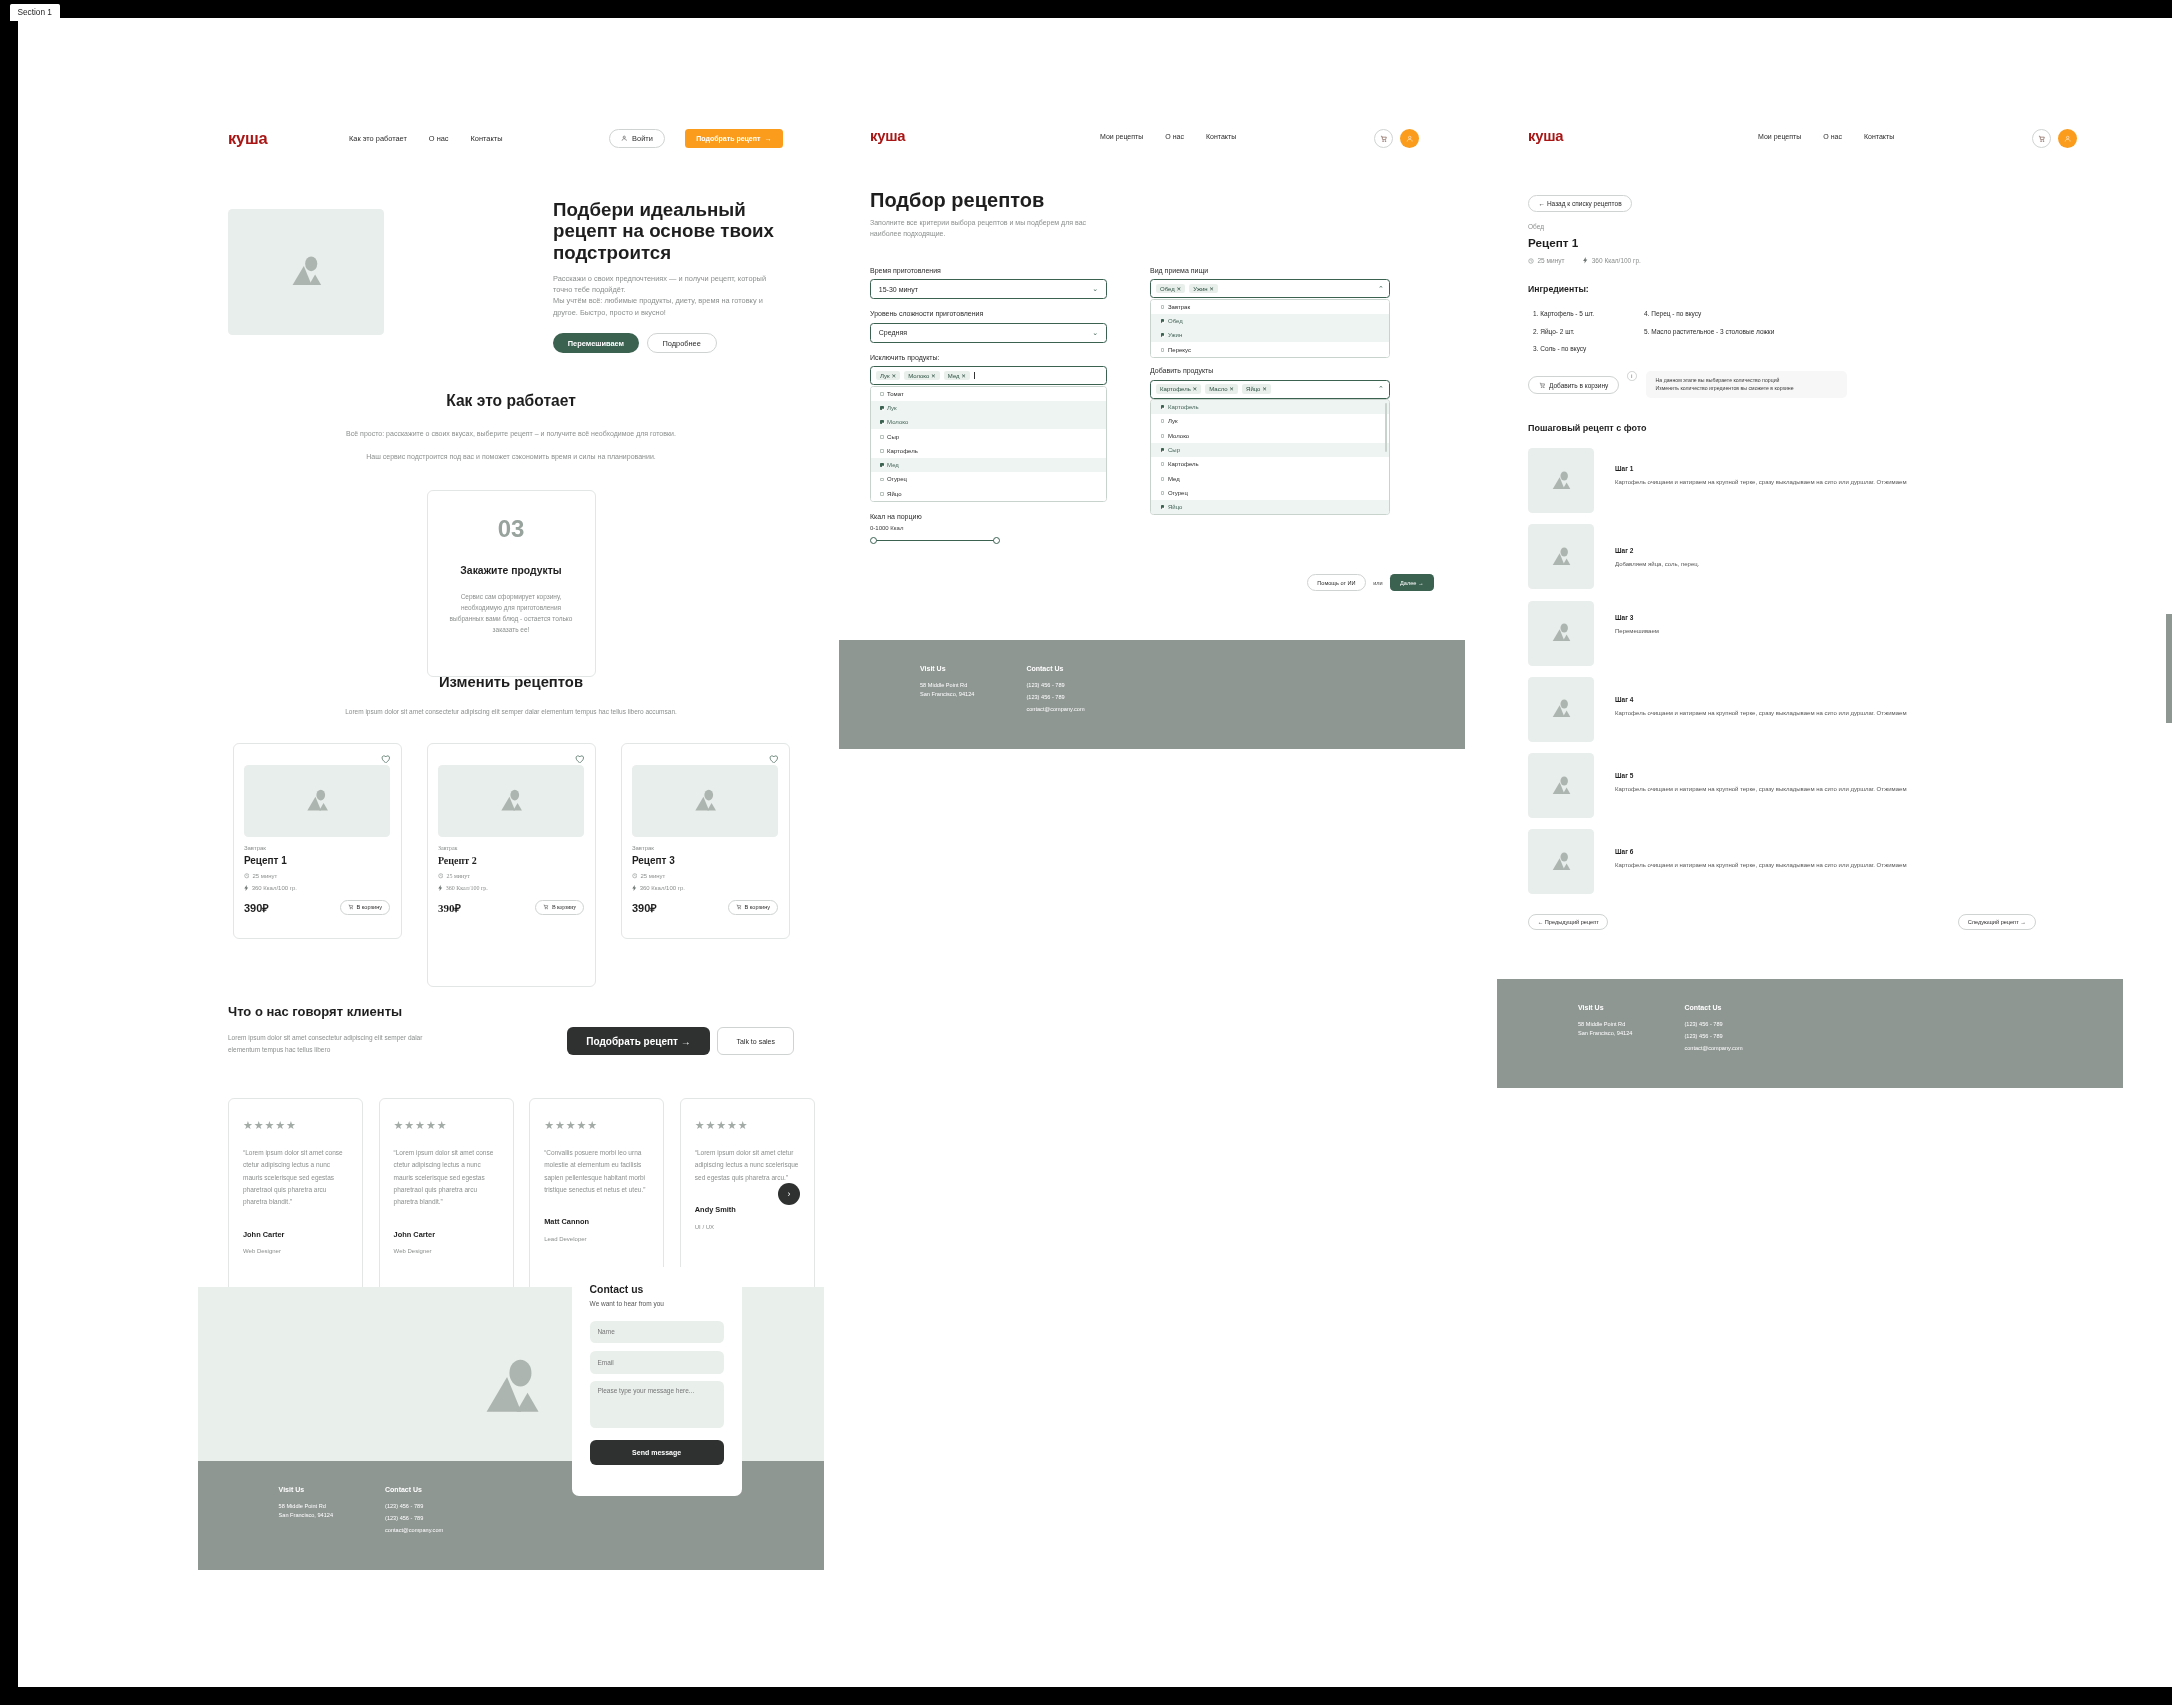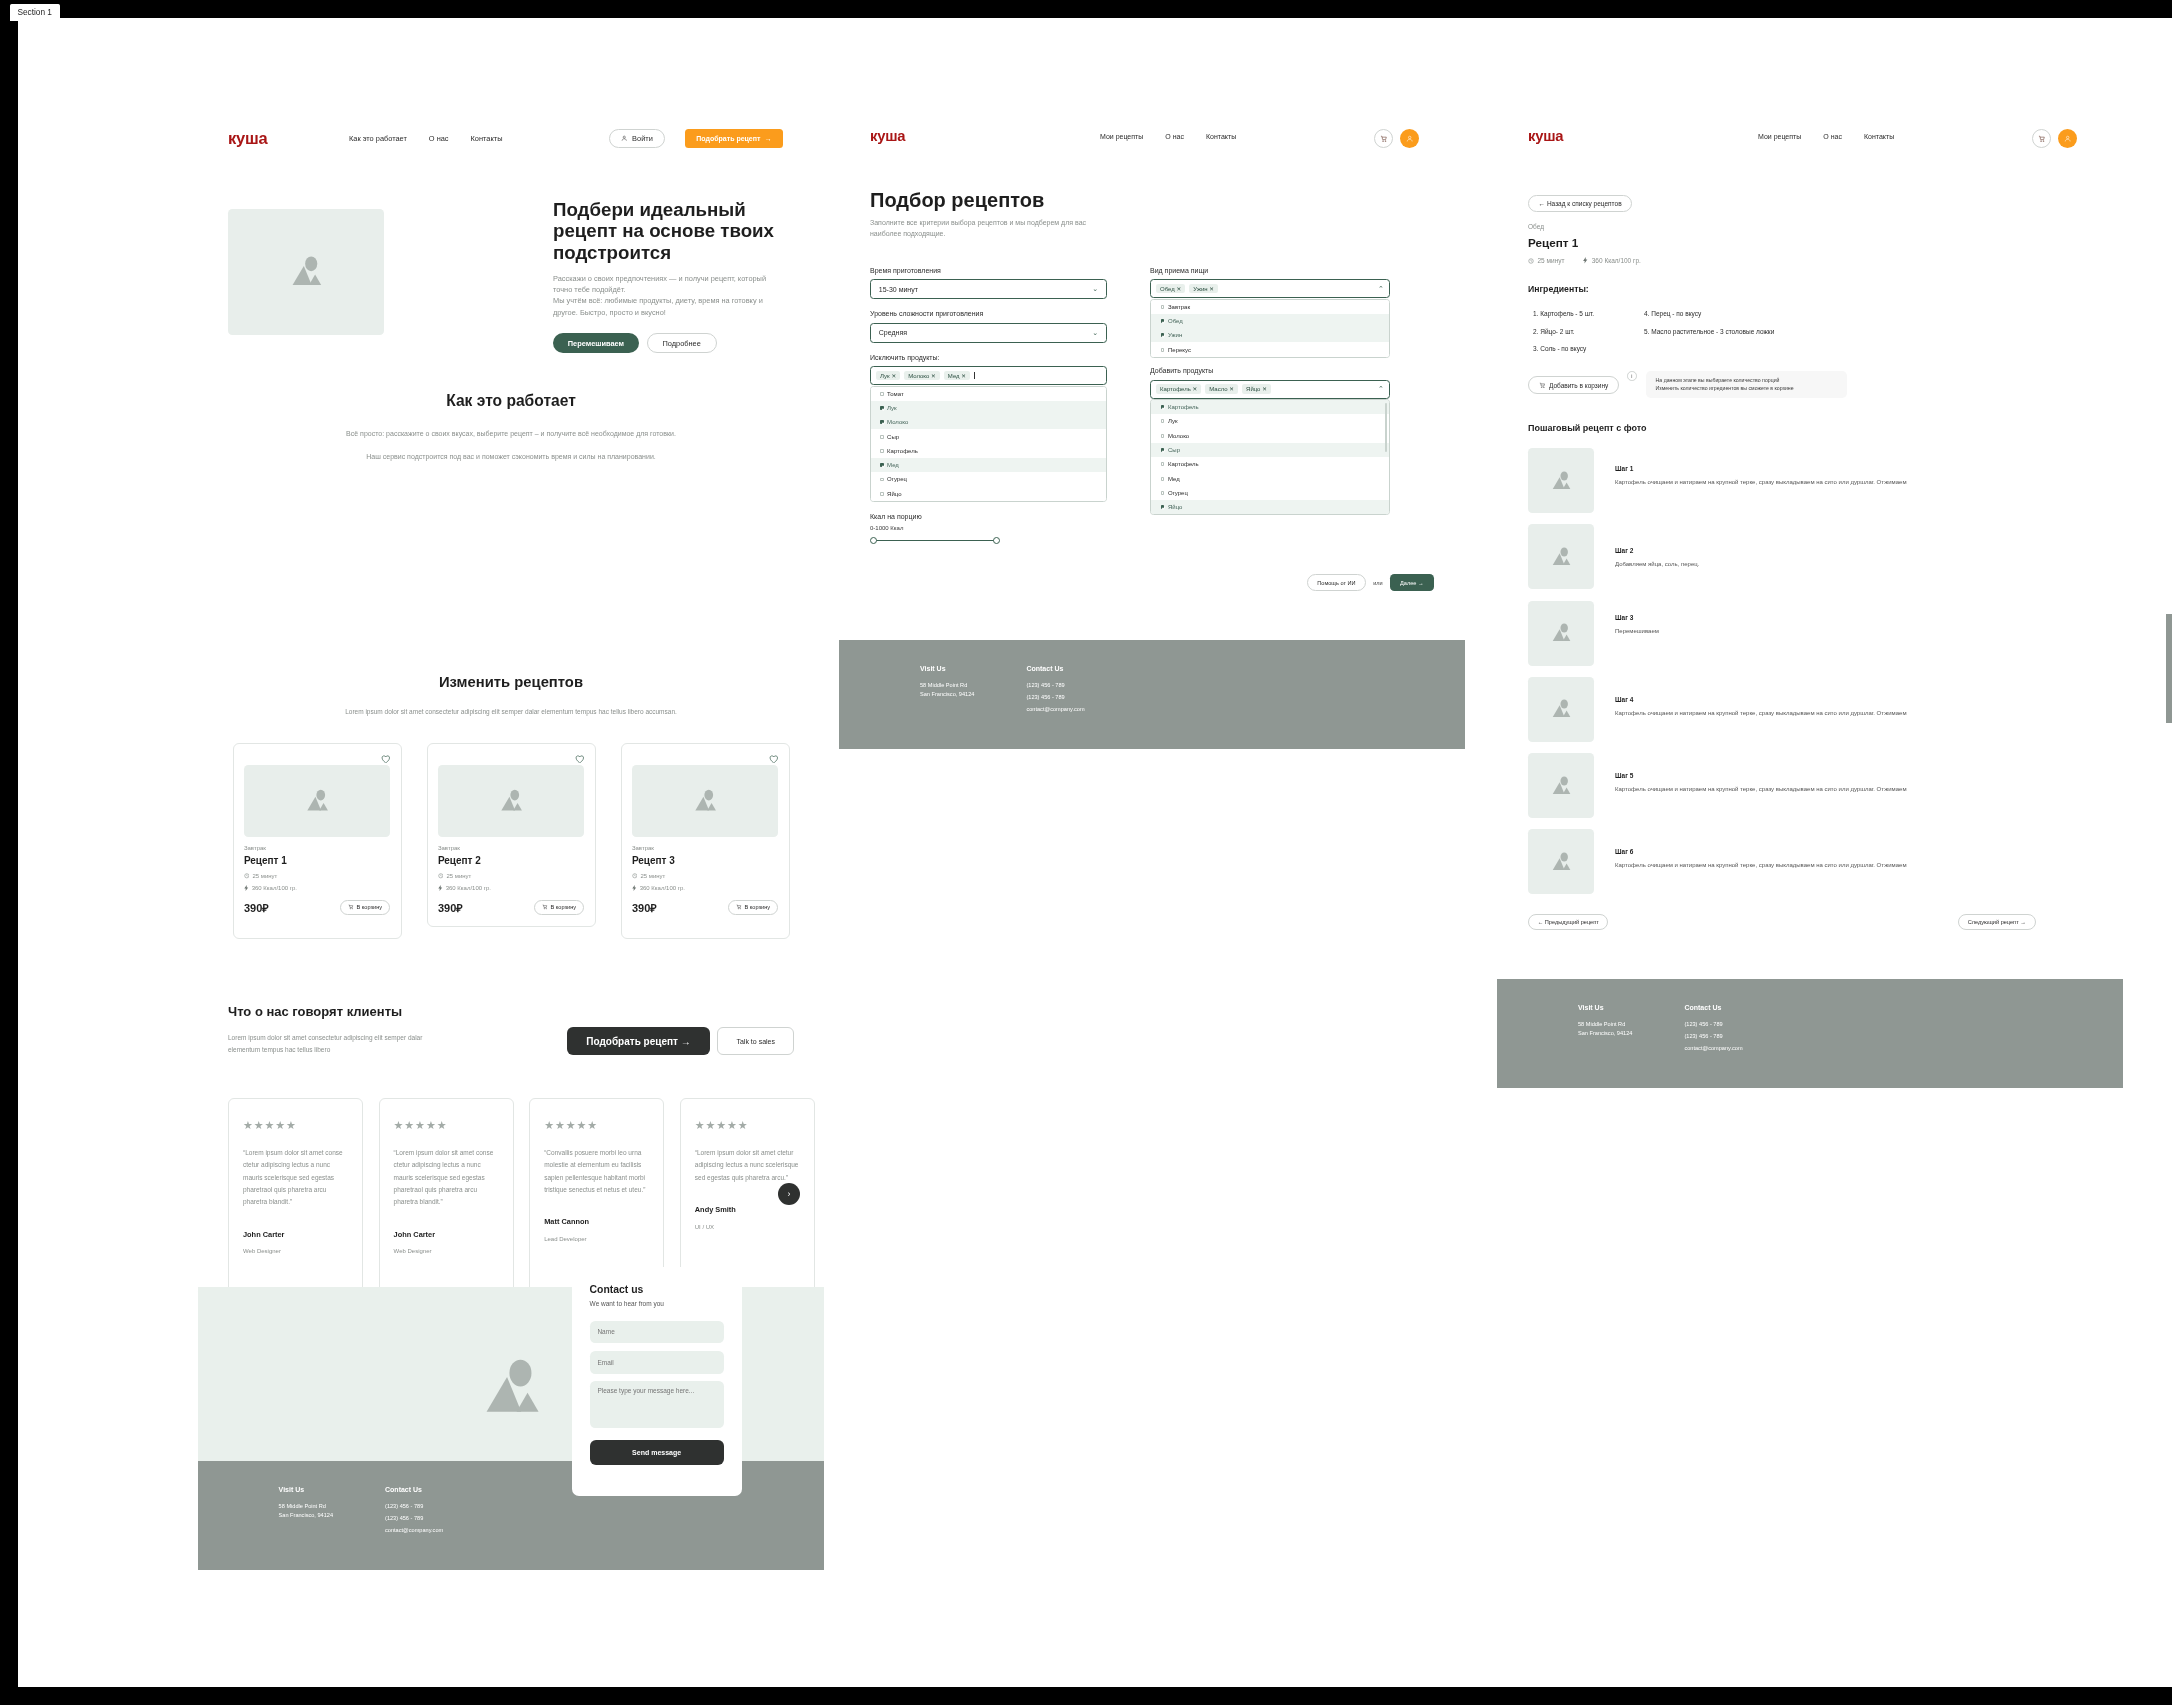--- a/index.html
+++ b/index.html
@@ -130,20 +130,25 @@
           <div class="btn btn-green" style="height:20px;padding:0 14.8px;font-size:7.4px;font-weight:700;">Перемешиваем</div>
           <div class="btn btn-ghost" style="height:20px;padding:0 14.8px;font-size:7.4px;">Подробнее</div>
         </div>
       </div>
 
       <div style="position:absolute;left:0;top:278px;width:100%;">
         <div class="center h1" style="font-size:15.6px;">Как это работает</div>
         <div class="center muted" style="font-size:7px;margin-top:20px;">Всё просто: расскажите о своих вкусах, выберите рецепт – и получите всё необходимое для готовки.</div>
         <div class="center muted" style="font-size:7px;margin-top:16.5px;">Наш сервис подстроится под вас и поможет сэкономить время и силы на планировании.</div>
         <div style="display:flex;gap:23.5px;justify-content:center;margin-top:30px;">
+          <div class="card" style="width:169px;height:187px;display:flex;flex-direction:column;align-items:center;padding:24px 17.4px 0;">
+            <div style="font-size:24px;color:#98a39e;font-weight:700;">03</div>
+            <div class="center" style="font-size:10.4px;font-weight:800;color:#1e1e1e;margin-top:21px;white-space:pre-line;line-height:1.35;">Закажите продукты</div>
+            <div class="center muted" style="font-size:6.5px;margin-top:13px;line-height:1.7;">Сервис сам сформирует корзину, необходимую для приготовления выбранных вами блюд - остается только заказать ее!</div>
+          </div>
         </div>
       </div>
 
       <div style="position:absolute;left:0;top:560px;width:100%;">
         <div class="center h1" style="font-size:14.8px;">Изменить рецептов</div>
         <div class="center muted" style="font-size:6.5px;margin-top:17.4px;">Lorem ipsum dolor sit amet consectetur adipiscing elit semper dalar elementum tempus hac tellus libero accumsan.</div>
 
         <div style="display:flex;gap:25px;justify-content:center;margin-top:28px;">
 
           <div class="card" style="width:169px;height:196px;padding:10.4px;">
@@ -180,21 +185,21 @@
                 <svg width="5.6" height="5.6" viewBox="0 0 24 24" fill="none" stroke="#2b2b2b" stroke-width="1.8">
                     <path d="M3 4h3l2.6 11h9.6l2.3-8H7"></path>
                     <circle cx="10" cy="20" r="1.4"></circle>
                     <circle cx="18" cy="20" r="1.4"></circle>
                   </svg>
                 <span>В корзину</span>
               </div>
             </div>
           </div>
 
-          <div class="card" style="width:169px;height:184px;padding:10.4px;">
+          <div class="card" style="width:169px;height:244px;padding:10.4px;font-family:Liberation Serif, serif;">
             <div style="display:flex;justify-content:flex-end;">
               <svg width="9.6" height="8.7" viewBox="0 0 24 22" fill="none" stroke="#3b6151" stroke-width="1.8">
                   <path d="M12 20S2.5 13.5 2.5 7.4A5 5 0 0 1 12 5a5 5 0 0 1 9.5 2.4C21.5 13.5 12 20 12 20z"></path>
                 </svg>
             </div>
             <div class="ph" style="width:100%;height:72px;margin-top:1.7px;">
               <svg width="29" height="25" viewBox="0 0 90 80">
                   <ellipse cx="57" cy="21" rx="14" ry="17" fill="#adb5b1"></ellipse>
                   <path d="M14 70 L40 26 L58 70 Z" fill="#adb5b1"></path>
                   <path d="M52 70 L66 46 L80 70 Z" fill="#adb5b1"></path>

